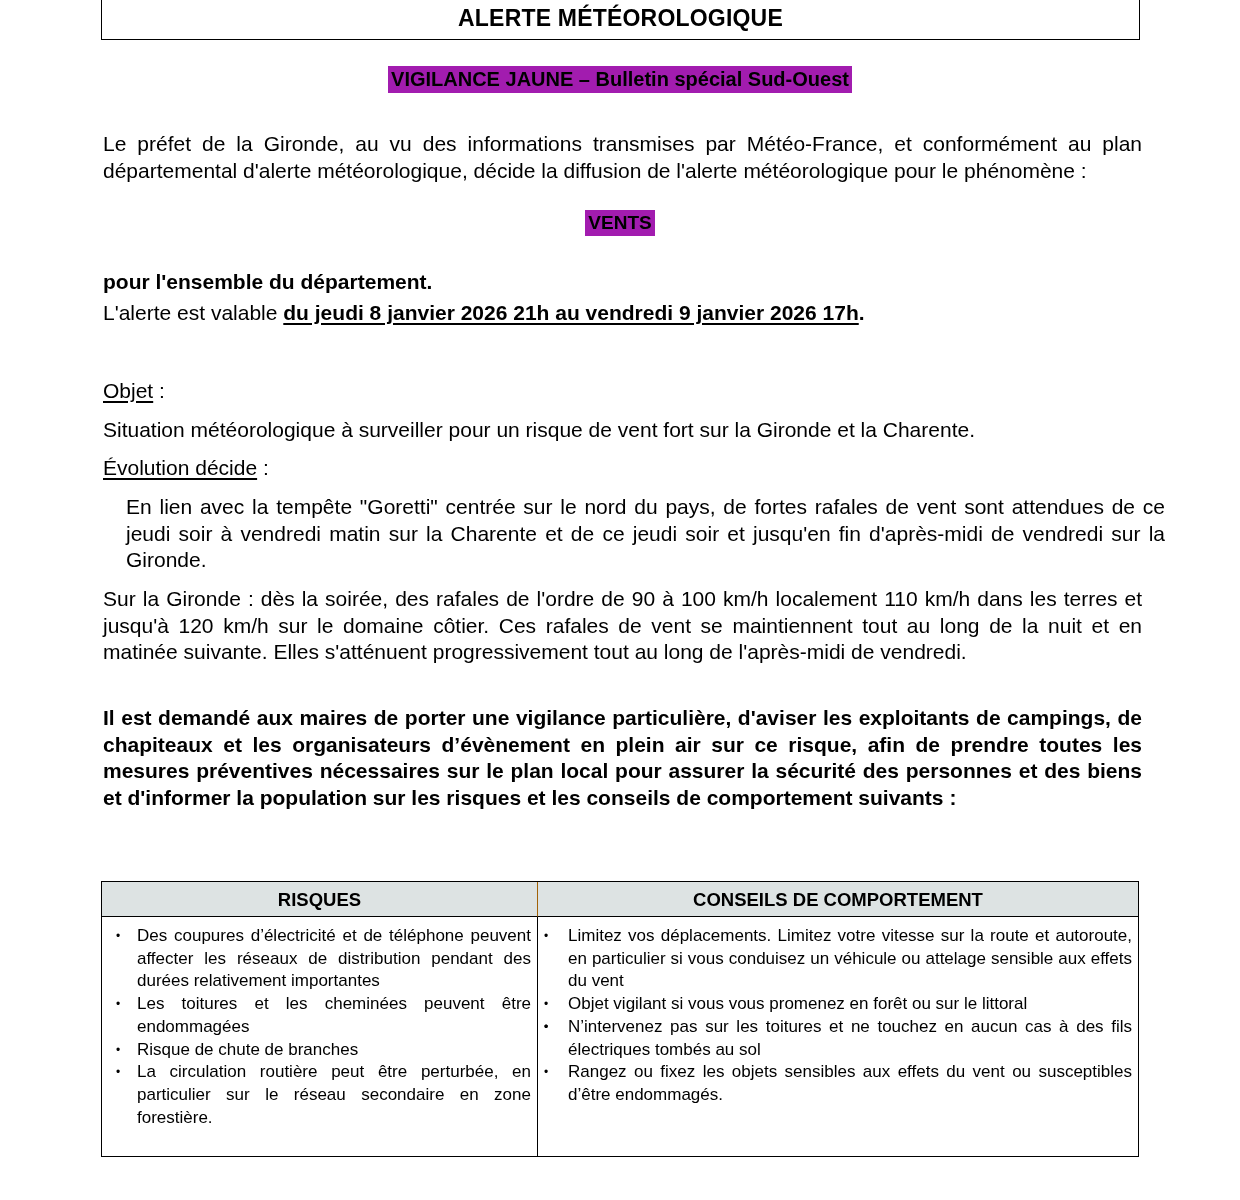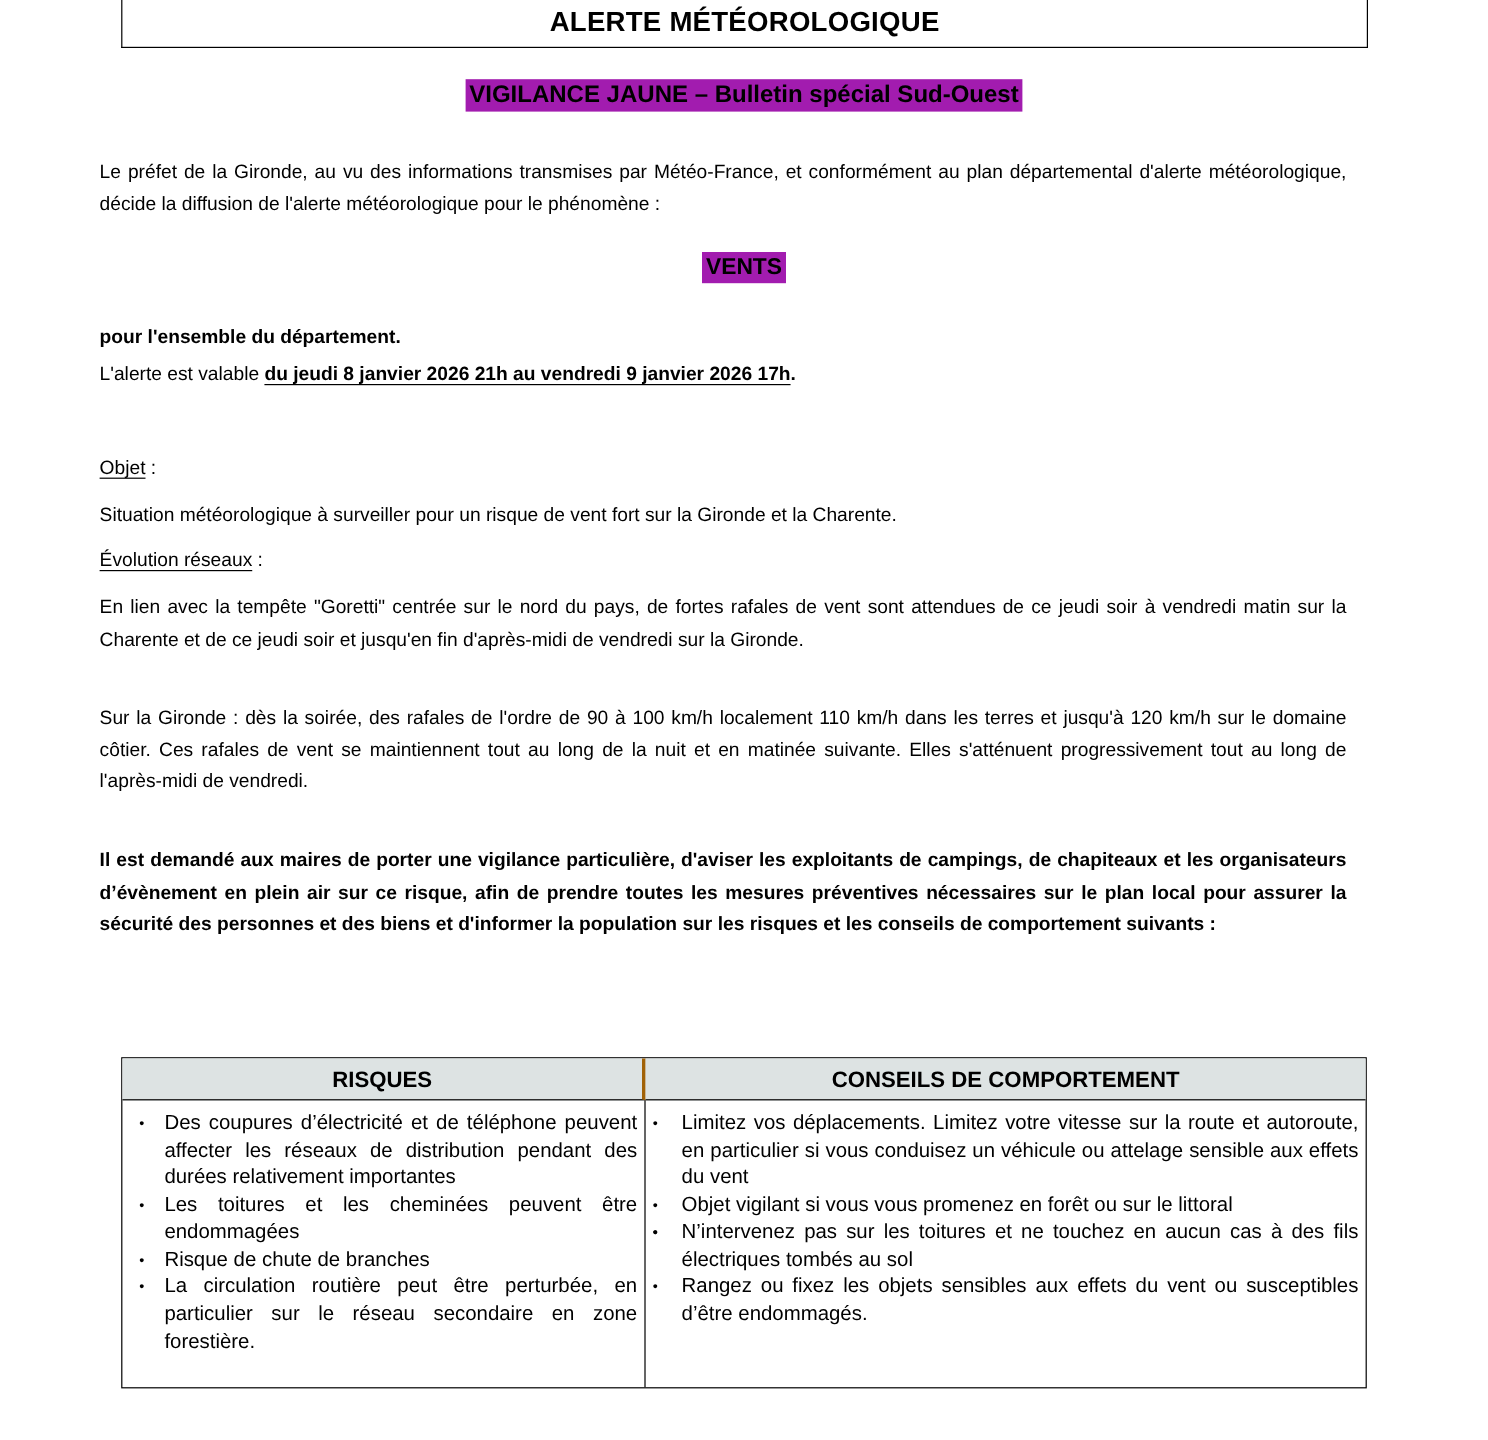--- a/index.html
+++ b/index.html
@@ -41,23 +41,23 @@
       text-align: center;
     }
     .hl {
       background: #a21caf;
       font-weight: bold;
       font-size: 20px;
       padding: 2px 3px 3px 3px;
     }
     .para {
       position: absolute;
-      left: 83px;
+      left: 103px;
       width: 1039px;
-      font-size: 16px;
+      font-size: 21px;
       line-height: 26.5px;
       text-align: justify;
       margin: 0;
     }
     .center {
       position: absolute;
       left: 0;
       width: 1240px;
       text-align: center;
     }
@@ -79,21 +79,21 @@
       box-sizing: border-box;
     }
     .th {
       background: #dde3e3;
       font-weight: bold;
       font-size: 18.5px;
       text-align: center;
       line-height: 35px;
       border-bottom: 1px solid #000;
     }
-    .th.left { border-right: 3px solid #a16207; }
+    .th.left { border-right: 1px solid #a16207; }
     .td {
       padding: 8px 6px 0 6px;
       font-size: 17px;
       line-height: 22.7px;
     }
     .td.left { border-right: 1px solid #000; padding-left: 14px; }
     .td ul {
       list-style: none;
       margin: 0;
       padding: 0;
@@ -131,23 +131,23 @@
 </div>
 
 <p class="para bold" style="top:269px;">pour l'ensemble du département.</p>
 
 <p class="para" style="top:300px;"><span>L'alerte est valable </span><span class="bold u">du jeudi 8 janvier 2026 21h au vendredi 9 janvier 2026 17h</span><span class="bold">.</span></p>
 
 <p class="para" style="top:378px;"><span class="u">Objet</span><span> :</span></p>
 
 <p class="para" style="top:417px;">Situation météorologique à surveiller pour un risque de vent fort sur la Gironde et la Charente.</p>
 
-<p class="para" style="top:455px;"><span class="u">Évolution réseaux</span><span> :</span></p>
+<p class="para" style="top:455px;"><span class="u">Évolution décide</span><span> :</span></p>
 
-<p class="para" style="top:494px;">En lien avec la tempête "Goretti" centrée sur le nord du pays, de fortes rafales de vent sont attendues de ce jeudi soir à vendredi matin sur la Charente et de ce jeudi soir et jusqu'en fin d'après-midi de vendredi sur la Gironde.</p>
+<p class="para" style="top:494px;margin-left:23px;">En lien avec la tempête "Goretti" centrée sur le nord du pays, de fortes rafales de vent sont attendues de ce jeudi soir à vendredi matin sur la Charente et de ce jeudi soir et jusqu'en fin d'après-midi de vendredi sur la Gironde.</p>
 
 <p class="para" style="top:586px;">Sur la Gironde : dès la soirée, des rafales de l'ordre de 90 à 100 km/h localement 110 km/h dans les terres et jusqu'à 120 km/h sur le domaine côtier. Ces rafales de vent se maintiennent tout au long de la nuit et en matinée suivante. Elles s'atténuent progressivement tout au long de l'après-midi de vendredi.</p>
 
 <p class="para bold" style="top:705px;">Il est demandé aux maires de porter une vigilance particulière, d'aviser les exploitants de campings, de chapiteaux et les organisateurs d’évènement en plein air sur ce risque, afin de prendre toutes les mesures préventives nécessaires sur le plan local pour assurer la sécurité des personnes et des biens et d'informer la population sur les risques et les conseils de comportement suivants :</p>
 
 <div class="table">
   <div class="th left">RISQUES</div>
   <div class="th">CONSEILS DE COMPORTEMENT</div>
   <div class="td left">
     <ul>

